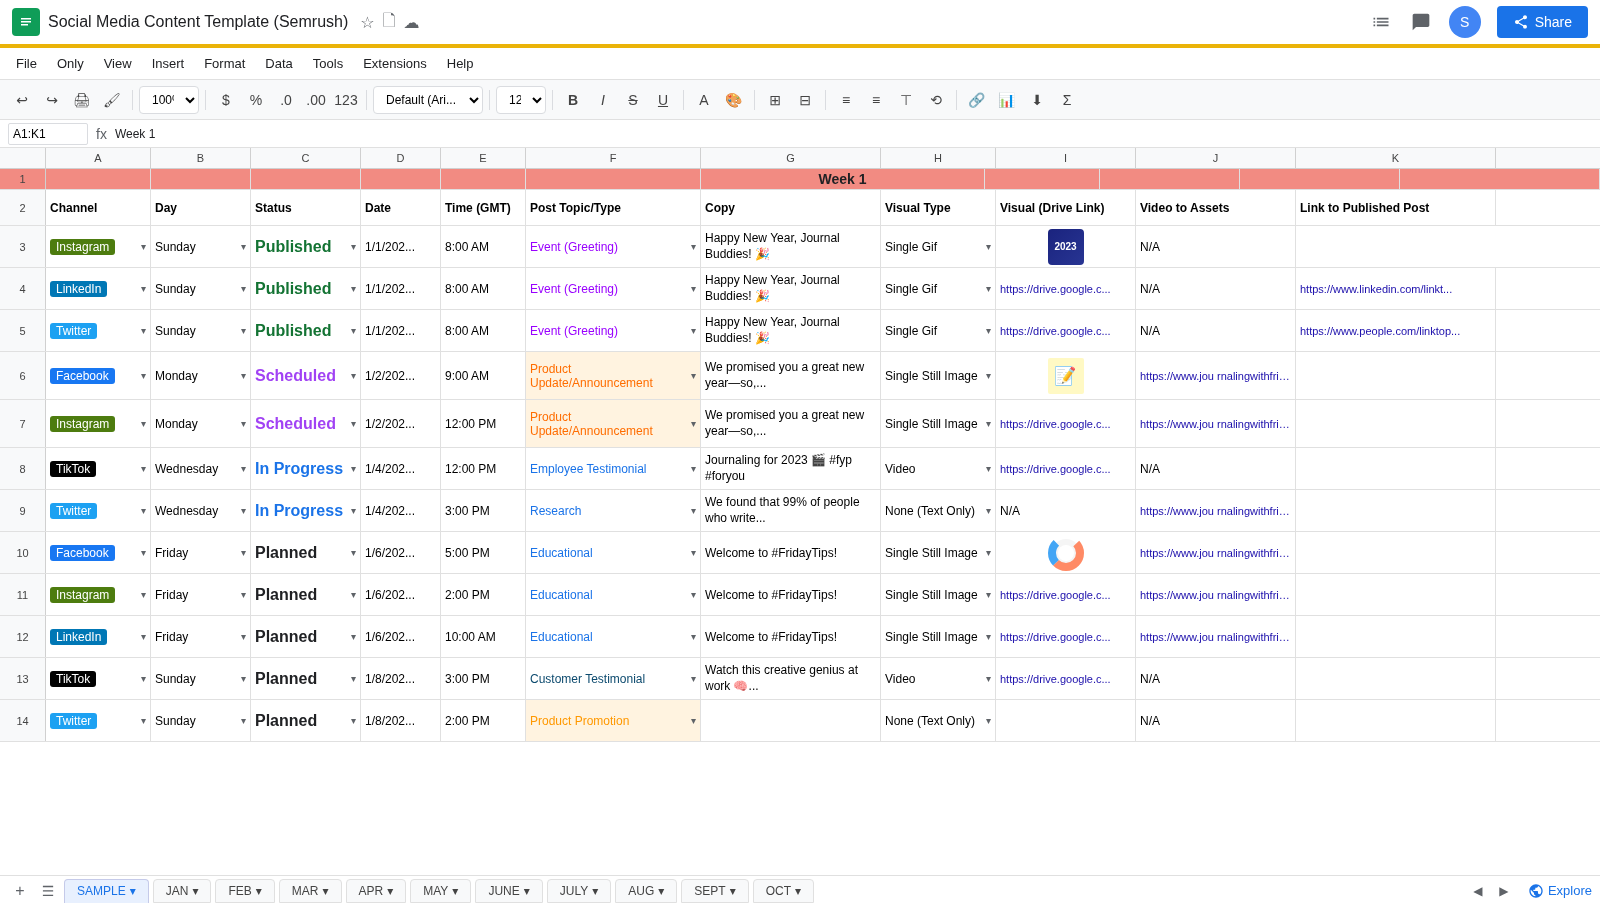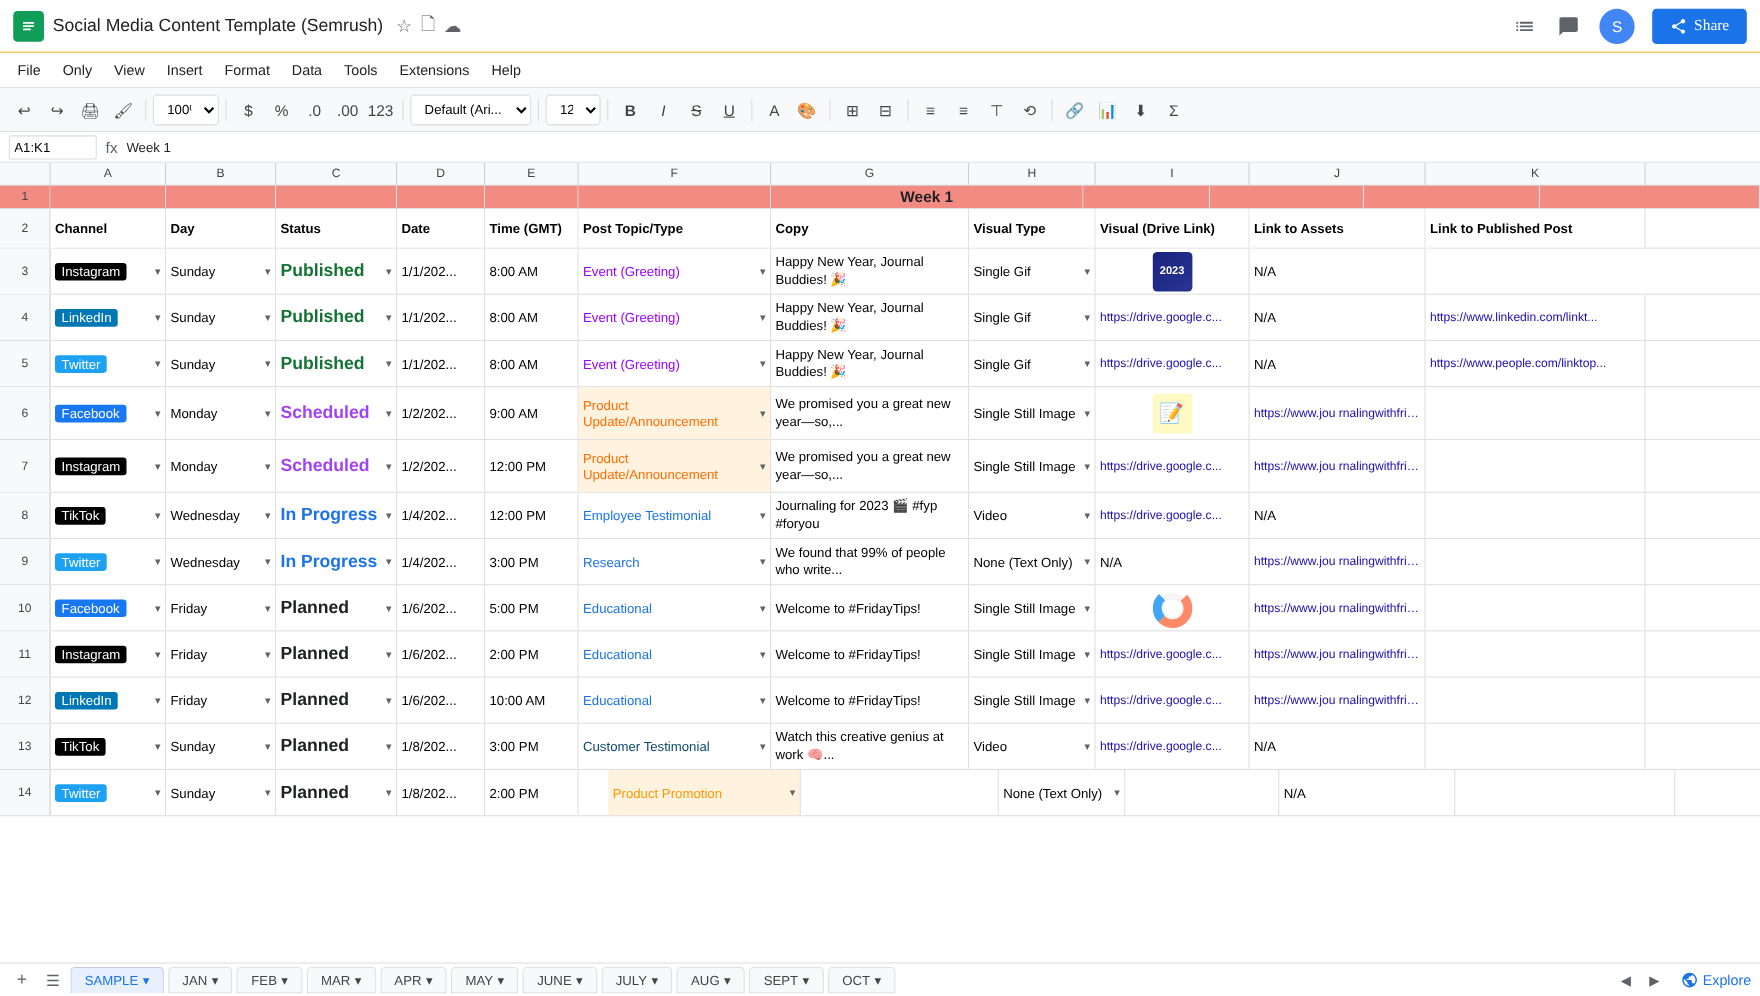--- a/index.html
+++ b/index.html
@@ -1,29 +1,29 @@
 <!DOCTYPE html>
 <html><head>
   <meta charset="utf-8">
   <style>
     * { box-sizing: border-box; margin: 0; padding: 0; }
     body { font-family: Arial, sans-serif; font-size: 12px; background: #fff; overflow: hidden; width: 1600px; height: 905px; }
 
     
-    .top-bar { display: flex; align-items: center; height: 48px; padding: 0 12px; background: #fff; border-bottom: 1px solid #eab308; gap: 8px; }
+    .top-bar { display: flex; align-items: center; height: 48px; padding: 0 12px; background: #fff; border-bottom: 4px solid #eab308; gap: 8px; }
     .app-icon { width: 28px; height: 28px; background: #0f9d58; border-radius: 4px; display: flex; align-items: center; justify-content: center; flex-shrink: 0; }
     .app-icon svg { width: 18px; height: 18px; }
     .doc-title { font-size: 16px; color: #202124; font-weight: 400; flex: 0 0 auto; }
     .doc-icons { display: flex; gap: 8px; align-items: center; margin-left: 4px; color: #5f6368; }
     .doc-icons span { font-size: 16px; cursor: pointer; }
     .spacer { flex: 1; }
     .top-right { display: flex; align-items: center; gap: 16px; }
     .top-right-icon { width: 24px; height: 24px; color: #5f6368; display: flex; align-items: center; justify-content: center; cursor: pointer; }
     .profile-avatar { width: 32px; height: 32px; border-radius: 50%; background: #4285f4; display: flex; align-items: center; justify-content: center; color: white; font-size: 14px; font-weight: 500; }
-    .share-btn { background: #1a73e8; color: white; border: none; border-radius: 4px; padding: 8px 16px; font-size: 14px; cursor: pointer; display: flex; align-items: center; gap: 6px; font-family: Liberation Serif, serif; }
+    .share-btn { background: #1a73e8; color: white; border: none; border-radius: 4px; padding: 8px 16px; font-size: 14px; cursor: pointer; display: flex; align-items: center; gap: 6px; }
 
     
     .menu-bar { display: flex; align-items: center; height: 32px; padding: 0 8px; background: #fff; gap: 4px; border-bottom: 1px solid #e0e0e0; }
     .menu-item { padding: 4px 8px; font-size: 13px; color: #202124; cursor: pointer; border-radius: 4px; }
 
     
     .toolbar { display: flex; align-items: center; height: 40px; padding: 0 8px; background: #f8f9fa; border-bottom: 1px solid #e0e0e0; gap: 2px; }
     .toolbar-btn { width: 28px; height: 28px; display: flex; align-items: center; justify-content: center; cursor: pointer; border-radius: 4px; color: #444; font-size: 14px; border: none; background: transparent; }
     .toolbar-separator { width: 1px; height: 20px; background: #dadce0; margin: 0 4px; }
     .toolbar-select { height: 28px; border: 1px solid #dadce0; border-radius: 4px; padding: 0 8px; font-size: 12px; background: white; cursor: pointer; }
@@ -48,21 +48,21 @@
 
     
     .grid-wrapper { display: flex; flex-direction: column; }
     .grid-row { display: flex; border-bottom: 1px solid #e0e0e0; min-height: 20px; }
     .row-num { width: 46px; min-width: 46px; background: #f8f9fa; border-right: 1px solid #d0d0d0; display: flex; align-items: center; justify-content: center; font-size: 11px; color: #444; cursor: pointer; }
     .cell { border-right: 1px solid #e0e0e0; overflow: hidden; font-size: 12px; padding: 2px 4px; display: flex; align-items: center; position: relative; }
     .cell-center { justify-content: center; }
 
     
     .channel-tag { border-radius: 3px; padding: 1px 6px; font-size: 12px; font-weight: 500; color: white; display: inline-block; }
-    .ch-instagram { background: #000000; }
+    .ch-instagram { background: #4d7c0f; }
     .ch-linkedin { background: #0077b5; }
     .ch-twitter { background: #1da1f2; }
     .ch-facebook { background: #1877f2; }
     .ch-tiktok { background: #010101; }
 
     
     .status-tag { font-size: 16px; font-weight: 700; }
     .s-published { color: #137333; }
     .s-scheduled { color: #a142f4; }
     .s-inprogress { color: #1a73e8; }
@@ -256,21 +256,21 @@
         <div class="row-num">2</div>
         <div class="cell col-a" style="font-weight:bold;">Channel</div>
         <div class="cell col-b" style="font-weight:bold;">Day</div>
         <div class="cell col-c" style="font-weight:bold;">Status</div>
         <div class="cell col-d" style="font-weight:bold;">Date</div>
         <div class="cell col-e" style="font-weight:bold;">Time (GMT)</div>
         <div class="cell col-f" style="font-weight:bold;">Post Topic/Type</div>
         <div class="cell col-g" style="font-weight:bold;">Copy</div>
         <div class="cell col-h" style="font-weight:bold;">Visual Type</div>
         <div class="cell col-i" style="font-weight:bold;">Visual (Drive Link)</div>
-        <div class="cell col-j" style="font-weight:bold;">Link to Assets</div>
+        <div class="cell col-j" style="font-weight:bold;">Video to Assets</div>
         <div class="cell col-k" style="font-weight:bold;">Link to Published Post</div>
       </div>
 
       <div class="grid-row" style="min-height:42px;">
         <div class="row-num">3</div>
         <div class="cell col-a">
           <div class="cell-with-dd">
               <span class="channel-tag ch-instagram">Instagram</span>
               <span class="dd-arrow">▾</span>
             </div>
@@ -763,21 +763,21 @@
             </div>
           </div>
         <div class="cell col-c">
             <div class="cell-with-dd">
               <span class="status-tag s-planned">Planned</span>
               <span class="dd-arrow">▾</span>
             </div>
           </div>
         <div class="cell col-d">1/8/202...</div>
         <div class="cell col-e">2:00 PM</div>
-        <div class="cell col-f" style="background:#fff3e0;margin-left:27px;">
+        <div class="cell col-f" style="background:#fff3e0;">
             <div class="cell-with-dd">
               <span class="pt-product-promo">Product Promotion</span>
               <span class="dd-arrow">▾</span>
             </div>
           </div>
         <div class="cell col-g"></div>
         <div class="cell col-h">
             <div class="cell-with-dd">
               <span>None (Text Only)</span>
               <span class="dd-arrow">▾</span>

